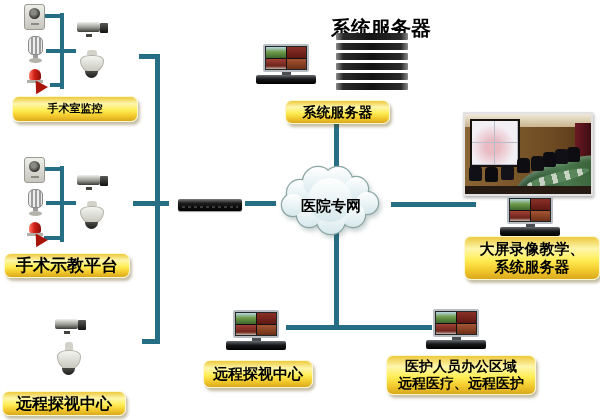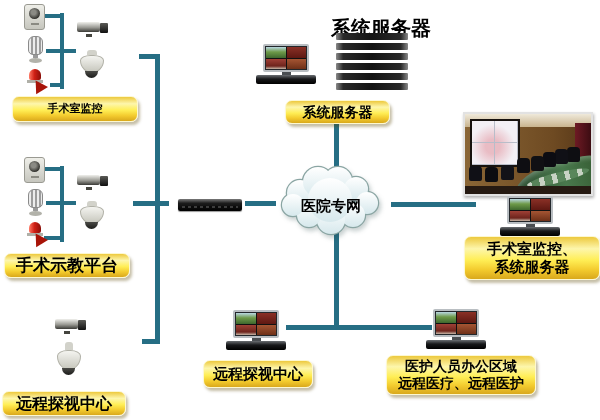--- a/index.html
+++ b/index.html
@@ -313,21 +313,21 @@
   <div class="pill" style="left:2px;top:391px;width:122px;height:23px;font-size:16px">
     <span>远程探视中心</span>
   </div>
   <div class="pill" style="left:285px;top:100px;width:103px;height:22px;font-size:14px">
     <span>系统服务器</span>
   </div>
   <div class="pill" style="left:203px;top:360px;width:108px;height:26px;font-size:15px">
     <span>远程探视中心</span>
   </div>
   <div class="pill" style="left:464px;top:236px;width:134px;height:42px;font-size:15px">
-    <span>手术室监控、</span>
+    <span>大屏录像教学、</span>
     <span>系统服务器</span>
   </div>
   <div class="pill" style="left:386px;top:355px;width:148px;height:38px;font-size:14px">
     <span>医护人员办公区域</span>
     <span>远程医疗、远程医护</span>
   </div>
 
 </div>
 
 </body></html>

